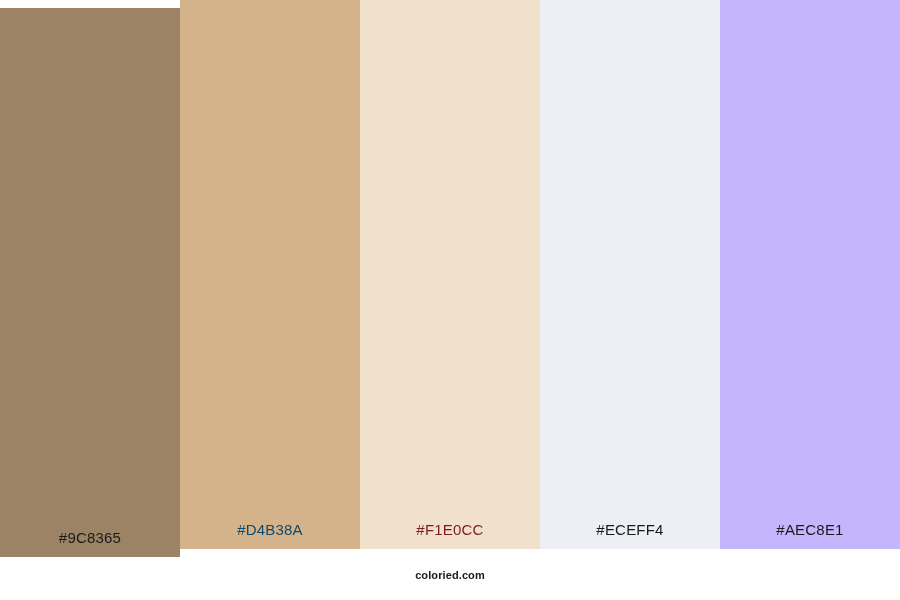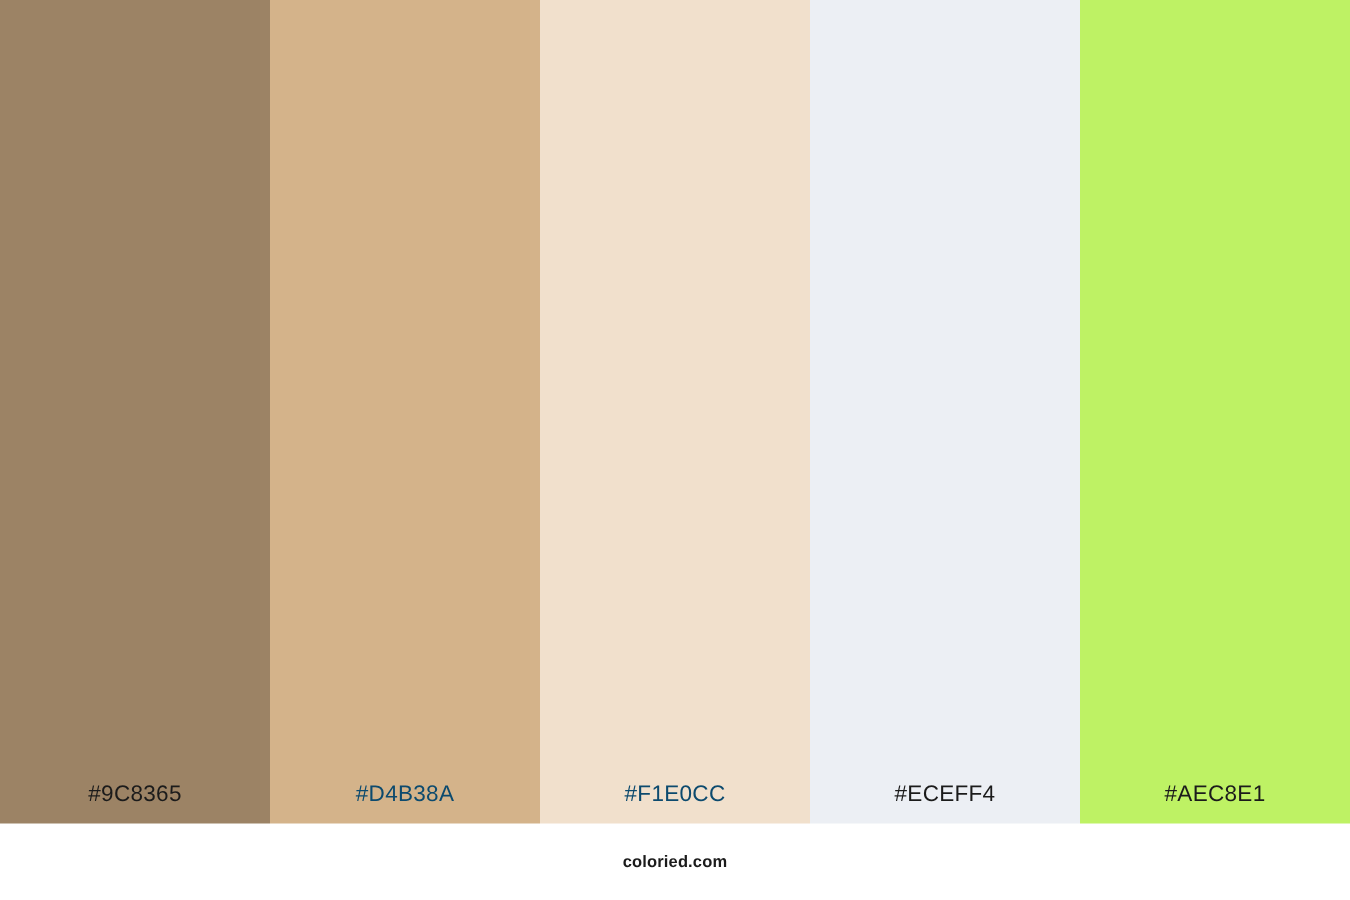--- a/index.html
+++ b/index.html
@@ -70,37 +70,37 @@
     margin-top: 2px;
   }
 </style>
 </head>
 <body>
 
 <div class="palette-page">
 
   <div class="swatch-strip">
 
-    <div class="swatch" style="background-color: rgb(156, 131, 101);">
+    <div class="swatch" style="background-color: rgb(156, 131, 101); margin-top: 8px;">
       <span class="swatch-label" style="color: rgb(27, 27, 27);">#9C8365</span>
     </div>
 
     <div class="swatch" style="background-color: rgb(212, 179, 138);">
       <span class="swatch-label" style="color: #0c4a6e;">#D4B38A</span>
     </div>
 
     <div class="swatch" style="background-color: rgb(241, 224, 204);">
-      <span class="swatch-label" style="color: #0c4a6e;">#F1E0CC</span>
+      <span class="swatch-label" style="color: #7f1d1d;">#F1E0CC</span>
     </div>
 
     <div class="swatch" style="background-color: rgb(236, 239, 244); align-items: flex-end;">
       <span class="swatch-label" style="color: rgb(27, 27, 27);">#ECEFF4</span>
     </div>
 
-    <div class="swatch" style="background-color: #bef264;">
+    <div class="swatch" style="background-color: #c4b5fd;">
       <span class="swatch-label" style="color: rgb(27, 27, 27);">#AEC8E1</span>
     </div>
 
   </div>
 
   <div class="footer-bar">
     <span class="footer-text">coloried.com</span>
   </div>
 
 </div>

